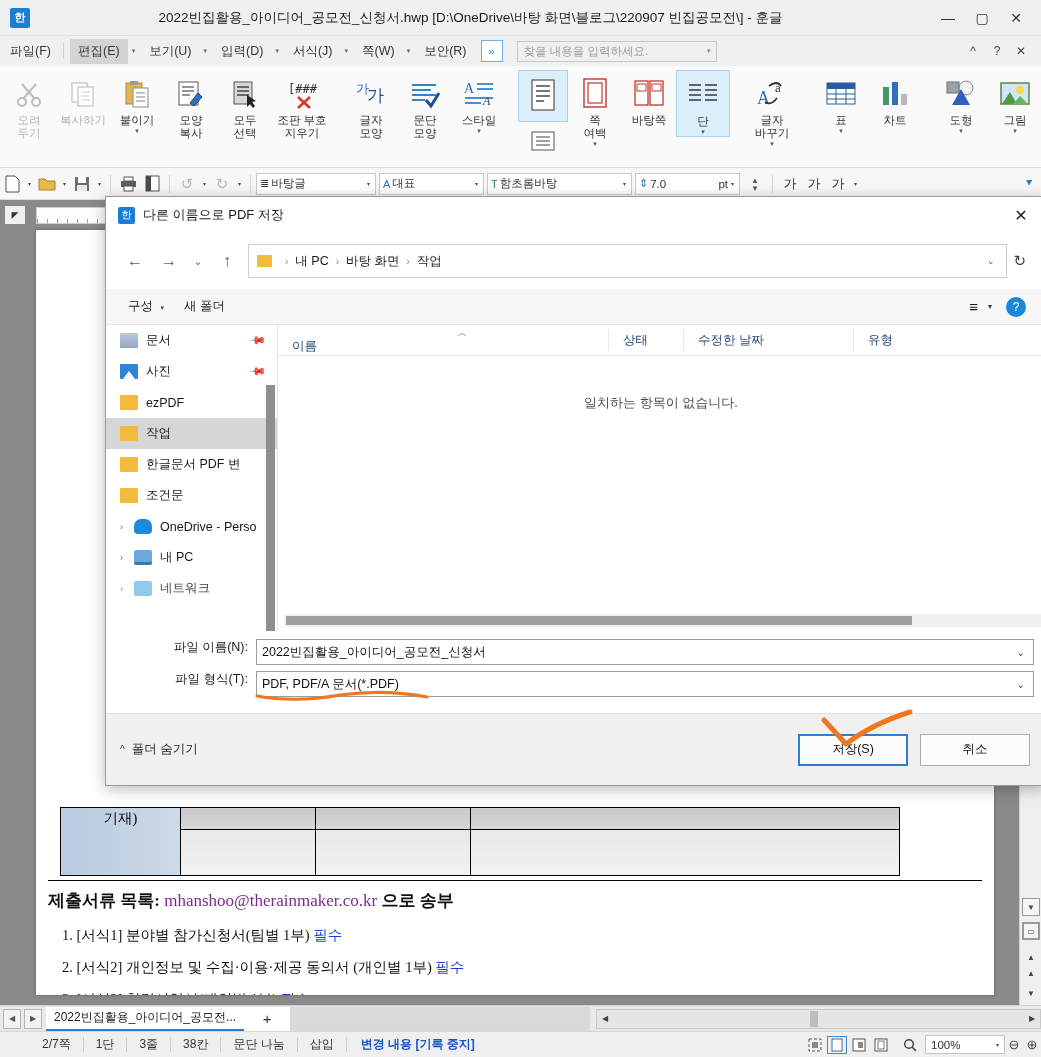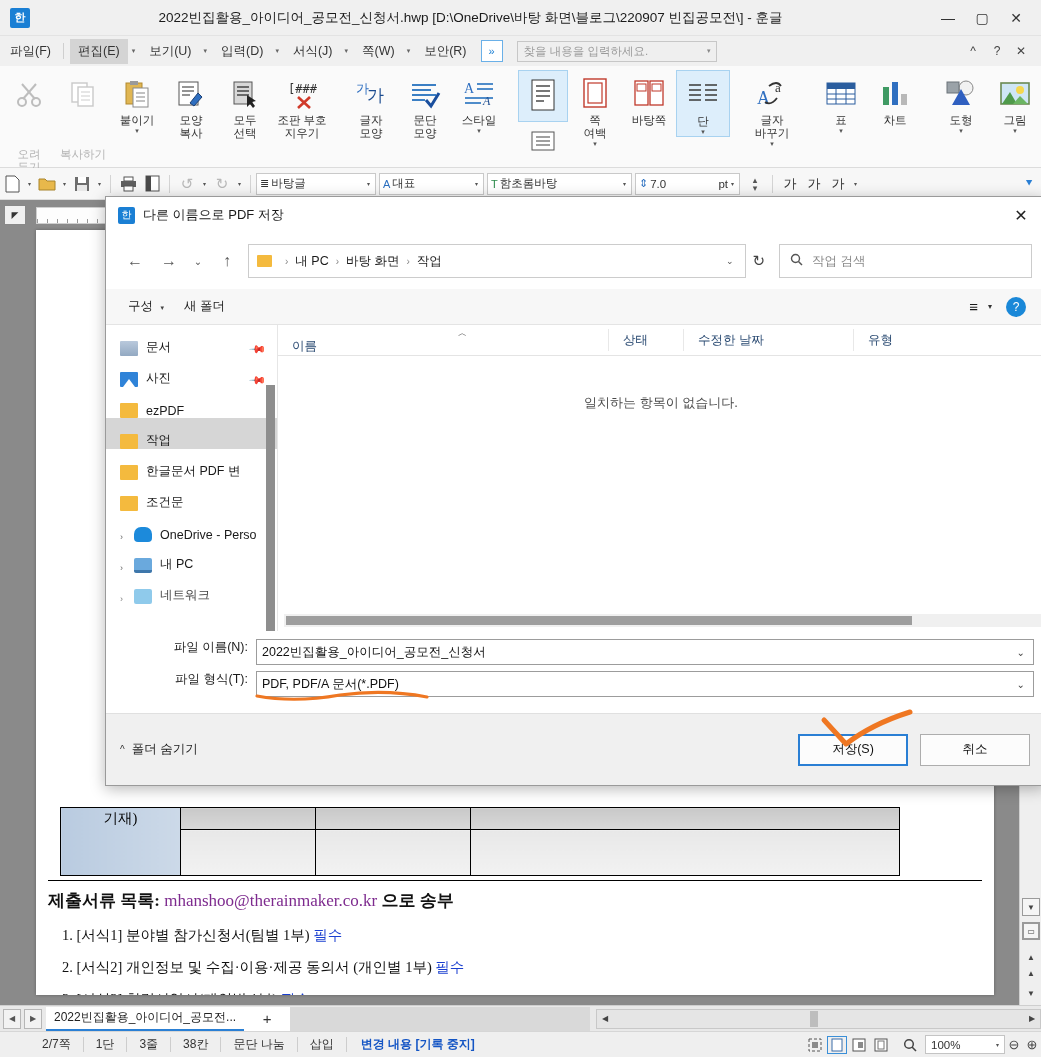--- a/index.html
+++ b/index.html
@@ -75,21 +75,21 @@
     display: flex; align-items: stretch;
   }
   .rb-group { display: flex; align-items: flex-start; padding: 4px 2px; }
   .rb-div { width: 1px; background: #e0e0e0; margin: 6px 4px; }
   .rb-btn {
     width: 54px; display: flex; flex-direction: column; align-items: center;
     padding-top: 4px; font-size: 11.5px; color: #333; text-align: center;
     line-height: 13px;
   }
   .rb-btn.wide { width: 60px; }
-  .rb-btn.dim { color: #b3b3b3; gap: 34px; }
+  .rb-btn.dim { color: #b3b3b3; }
   .rb-btn.sel { background: #ddeefb; border: 1px solid #a8d2f0; }
   .rb-ico { height: 40px; display: flex; align-items: center; justify-content: center; }
   .rb-lbl { white-space: nowrap; }
   .rb-arw { font-size: 7px; color: #555; line-height: 8px; }
 
   
   .hwp-quick {
     position: absolute; left: 0; top: 168px; width: 1041px; height: 32px;
     background: #f7f7f7; border-bottom: 1px solid #dcdcdc;
     display: flex; align-items: center; font-size: 11.5px; color: #333;
@@ -238,21 +238,21 @@
     background: #f7f7f7; border-bottom:1px solid #e4e4e4;
   }
   .cmd { font-size:12.5px; color:#1a1a1a; padding: 4px 10px; }
   .cmd-caret { font-size:7px; color:#444; margin-left:4px; }
   .dlg-body { flex: 1; display:flex; min-height: 0; background:#fff; }
   .dlg-sidebar {
     width: 172px; background:#fff; overflow:hidden; position:relative;
     border-right: 1px solid #e6e6e6;
   }
   .side-item {
-    height: 31px; display:flex; align-items:flex-end; padding-left: 14px;
+    height: 31px; display:flex; align-items:center; padding-left: 14px;
     font-size: 12.5px; color:#1a1a1a; white-space: nowrap;
   }
   .side-item.sel { background:#d6d6d6; }
   .side-ic { width:18px;height:15px;margin-right:8px;flex:none; }
   .ic-doc { background:linear-gradient(#b9c9dc,#93a9c2); border-radius:1px; }
   .ic-pic { background:#2f83d8; border-radius:1px; position:relative; overflow:hidden;}
   .ic-pic:after{content:'';position:absolute;left:3px;bottom:0;width:0;height:0;
     border-left:6px solid transparent;border-right:6px solid transparent;border-bottom:8px solid #fff;}
   .ic-fold { background:#f4ba3e; border-radius:1px; }
   .ic-cloud { background:#1c8adb; border-radius:7px 7px 4px 4px; }
@@ -830,29 +830,20 @@
         <div class="addr-folder"></div>
         <span class="crumb-sep">›</span>
         <span class="crumb">내 PC</span>
         <span class="crumb-sep">›</span>
         <span class="crumb">바탕 화면</span>
         <span class="crumb-sep">›</span>
         <span class="crumb">작업</span>
         <span class="addr-caret">⌄</span>
       </div>
       <div class="refresh">↻</div>
-      <div class="searchbox">
-        <span class="search-ic">
-          <svg width="13" height="13" viewBox="0 0 13 13">
-              <circle cx="5.5" cy="5.5" r="4" fill="none" stroke="#555" stroke-width="1.4"></circle>
-          <line x1="8.5" y1="8.5" x2="12" y2="12" stroke="#555" stroke-width="1.5"></line>
-            </svg>
-        </span>
-        <span>작업 검색</span>
-      </div>
     </div>
 
     <div class="dlg-cmdbar">
       <div class="cmd">
         <span>구성</span>
         <span class="cmd-caret">▾</span>
       </div>
       <div class="cmd">새 폴더</div>
       <div style="margin-left:auto;display:flex;align-items:center;">
         <div class="cmd" style="font-size:15px;">

